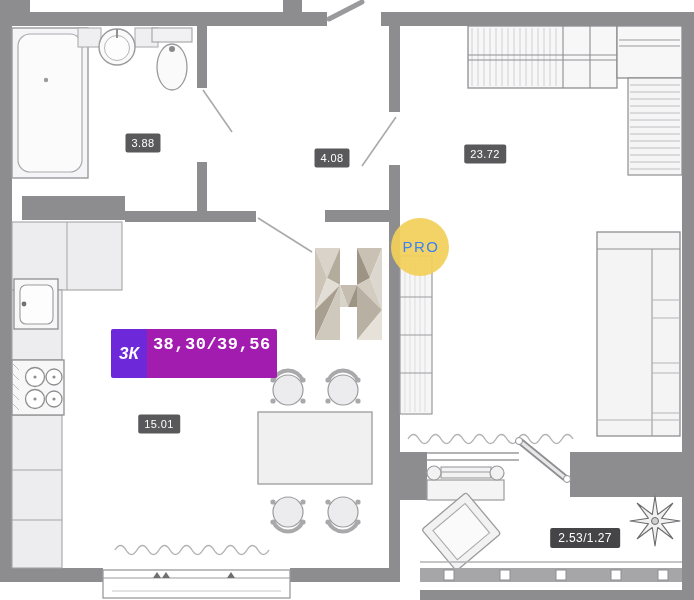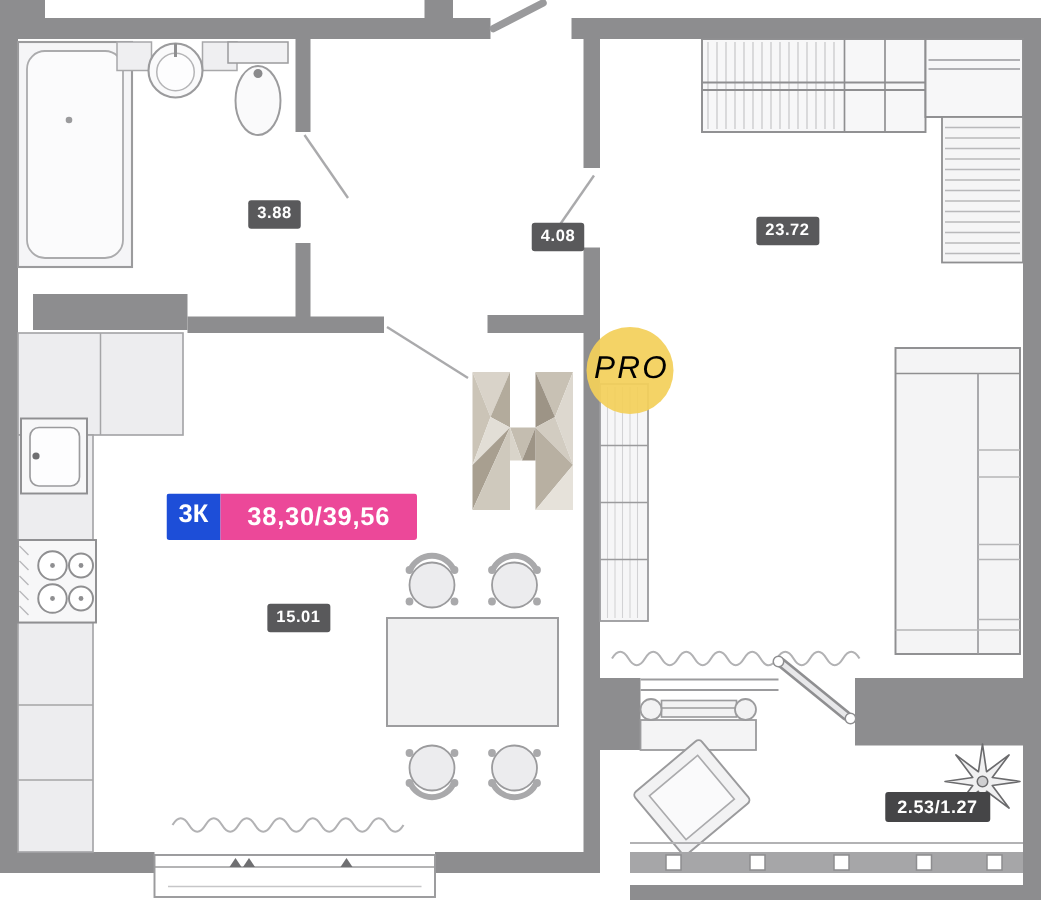--- a/index.html
+++ b/index.html
@@ -1,28 +1,28 @@
 <!DOCTYPE html>
 <html><head>
 <meta charset="utf-8">
 <style>
   html,body{margin:0;padding:0;background:#fff;}
   .plan{position:relative;width:694px;height:600px;background:#fff;overflow:hidden;
         font-family:"Liberation Sans",sans-serif;}
   .plan svg{position:absolute;left:0;top:0;}
   .badge{position:absolute;transform:translate(-50%,-50%);background:#59595b;color:#fff;
-         font-size:11px;font-weight:bold;line-height:1;padding:4px 6px;border-radius:2px;
-         letter-spacing:.4px;white-space:nowrap;margin-left:40px;}
+         font-size:11px;font-weight:normal;line-height:1;padding:4px 6px;border-radius:2px;
+         letter-spacing:.4px;white-space:nowrap;}
   .badge.dark{background:#454547;padding:4px 8px;font-size:12px;}
   .summary{position:absolute;left:111px;top:329px;display:flex;border-radius:2px;overflow:hidden;
            font-weight:bold;color:#fff;font-size:17px;line-height:1;white-space:nowrap;}
-  .summary .rooms{background:#1d4ed8;padding:5px 8px;}
-  .summary .area{background:#ec4899;padding:7px 18px;letter-spacing:.5px;}
+  .summary .rooms{background:#6d28d9;padding:16px 8px;font-style:italic;}
+  .summary .area{background:#a21caf;padding:7px 6px;letter-spacing:.5px;font-family:Liberation Mono, monospace;}
   .pro{position:absolute;left:421px;top:246px;transform:translate(-50%,-50%);
-       font-size:21px;color:#000000;letter-spacing:1.5px;font-weight:400;font-style:italic;}
+       font-size:15px;color:#3b82f6;letter-spacing:1.5px;font-weight:400;}
 </style>
 </head>
 <body>
 
 <div class="plan">
 <svg width="694" height="600" viewBox="0 0 694 600">
 
   <g fill="#8d8d8f">
     <rect x="0" y="12" width="327" height="14"></rect>
     <rect x="0" y="0" width="30" height="12"></rect>
@@ -228,21 +228,21 @@
     <circle cx="420" cy="247" r="29" fill="#f3d05a" opacity="0.93"></circle>
   </g>
 </svg>
 
   <div class="badge" style="left:143px;top:143px">3.88</div>
 
   <div class="badge" style="left:332px;top:158px">4.08</div>
 
   <div class="badge" style="left:485px;top:154px">23.72</div>
 
-  <div class="badge" style="left:159px;top:412px">15.01</div>
+  <div class="badge" style="left:159px;top:424px">15.01</div>
 
   <div class="badge dark" style="left:585px;top:538px">2.53/1.27</div>
 
   <div class="summary">
     <span class="rooms">3К</span>
     <span class="area">38,30/39,56</span>
   </div>
 
   <div class="pro">PRO</div>
 </div>

